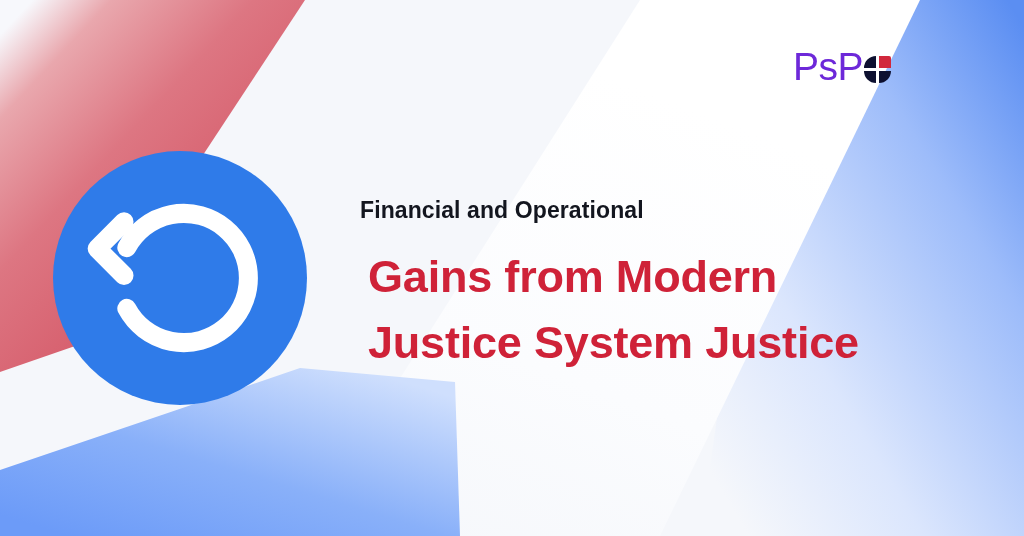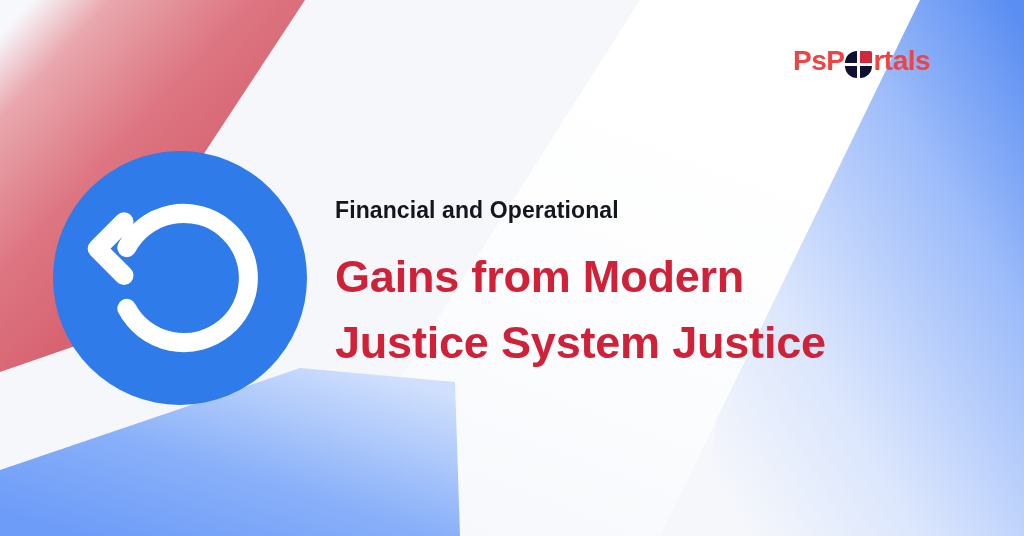--- a/index.html
+++ b/index.html
@@ -28,25 +28,25 @@
     pointer-events: none;
   }
 
   
   #logo {
     position: absolute;
     top: 47px;
     left: 793px;
     display: flex;
     align-items: center;
-    font-size: 28px;
-    font-weight: bold;
+    font-size: 39px;
+    font-weight: normal;
     letter-spacing: -0.5px;
     line-height: 1;
-    color: #ef4444;
+    color: #6d28d9;
     z-index: 6;
   }
   #logo .logo-text { display: inline-block; }
   #logo .logo-mark {
     position: relative;
     display: inline-block;
     width: 27px;
     height: 27px;
     margin: 0 1px;
     top: 3px;
@@ -78,34 +78,34 @@
     left: 50%;
     top: 50%;
     transform: translate(-50%, -50%);
     width: 190px;
     height: 190px;
   }
 
   
   #text-block {
     position: absolute;
-    left: 335px;
+    left: 360px;
     top: 198px;
     z-index: 6;
   }
   #eyebrow {
     font-size: 23px;
     font-weight: bold;
     color: #13161f;
     letter-spacing: 0.1px;
     margin: 0 0 21px 0;
     line-height: 1.1;
   }
   #headline {
-    margin: 0;
+    margin: 8px;
     font-size: 45px;
     font-weight: bold;
     color: #cf2238;
     line-height: 1.45;
     letter-spacing: -0.2px;
   }
   #headline .hl-line { display: block; white-space: nowrap; }
 </style>
 </head>
 <body>
@@ -150,21 +150,20 @@
   </svg>
 
   <div id="logo">
     <span class="logo-text">PsP</span>
     <span class="logo-mark">
       <span class="q q-tl"></span>
       <span class="q q-tr"></span>
       <span class="q q-bl"></span>
       <span class="q q-br"></span>
     </span>
-    <span class="logo-text">rtals</span>
   </div>
 
   <div id="icon-badge">
     <svg viewBox="0 0 100 100" xmlns="http://www.w3.org/2000/svg">
       <path d="M 22 34
                A 34 34 0 1 1 22 66" fill="none" stroke="#ffffff" stroke-width="10" stroke-linecap="round"></path>
       <path d="M 12 21 L 12 41 L 32 41" fill="none" stroke="#ffffff" stroke-width="10" stroke-linecap="round" stroke-linejoin="round" transform="rotate(45 17 31)"></path>
     </svg>
   </div>
 

